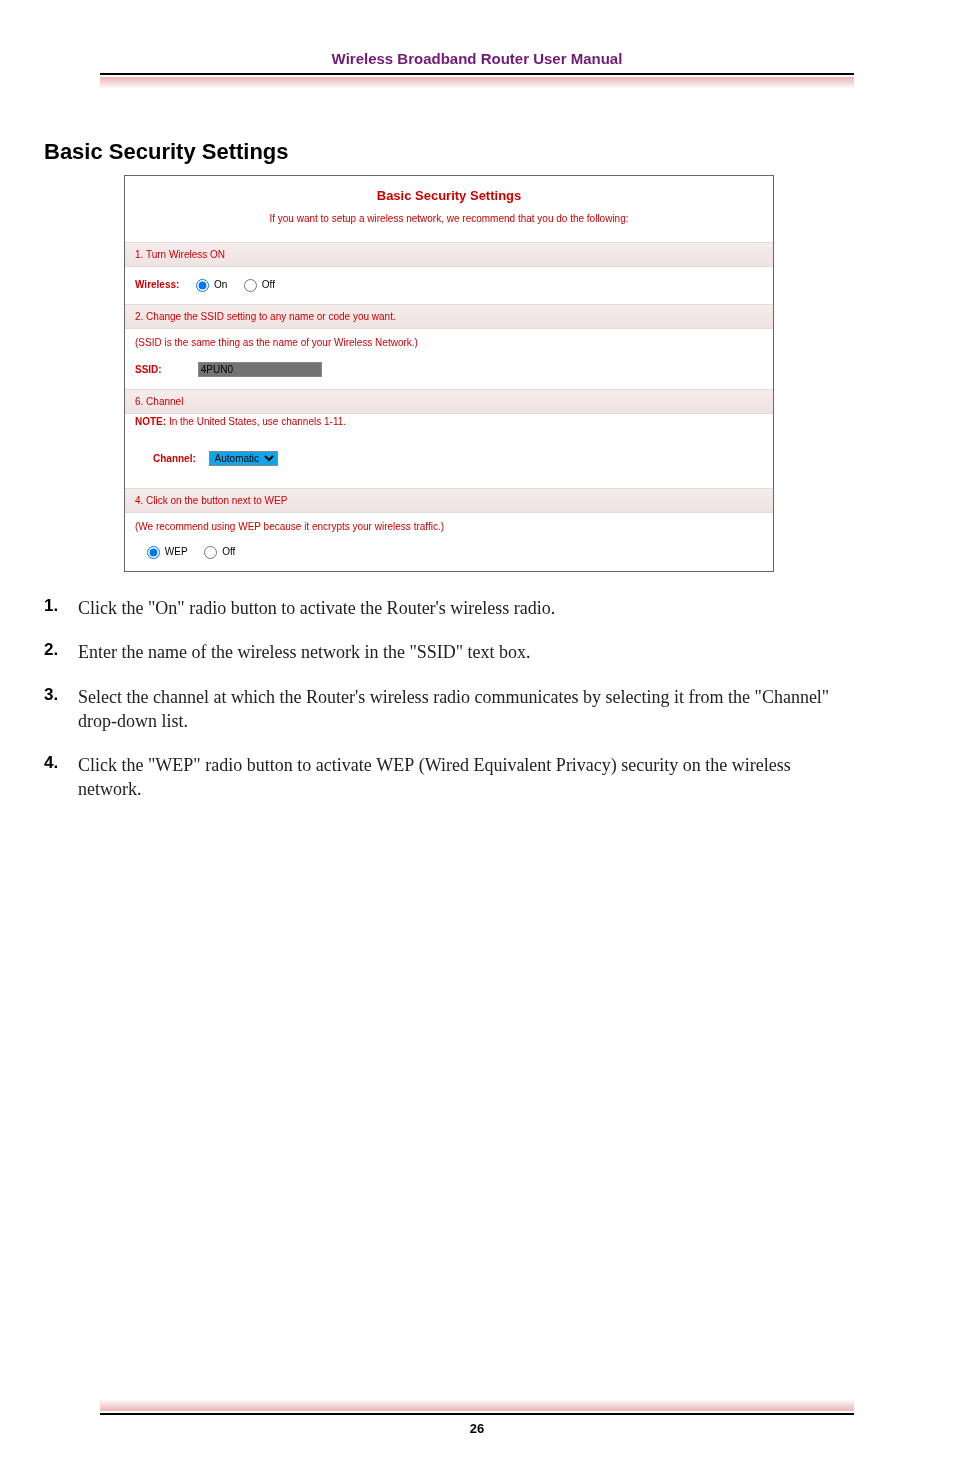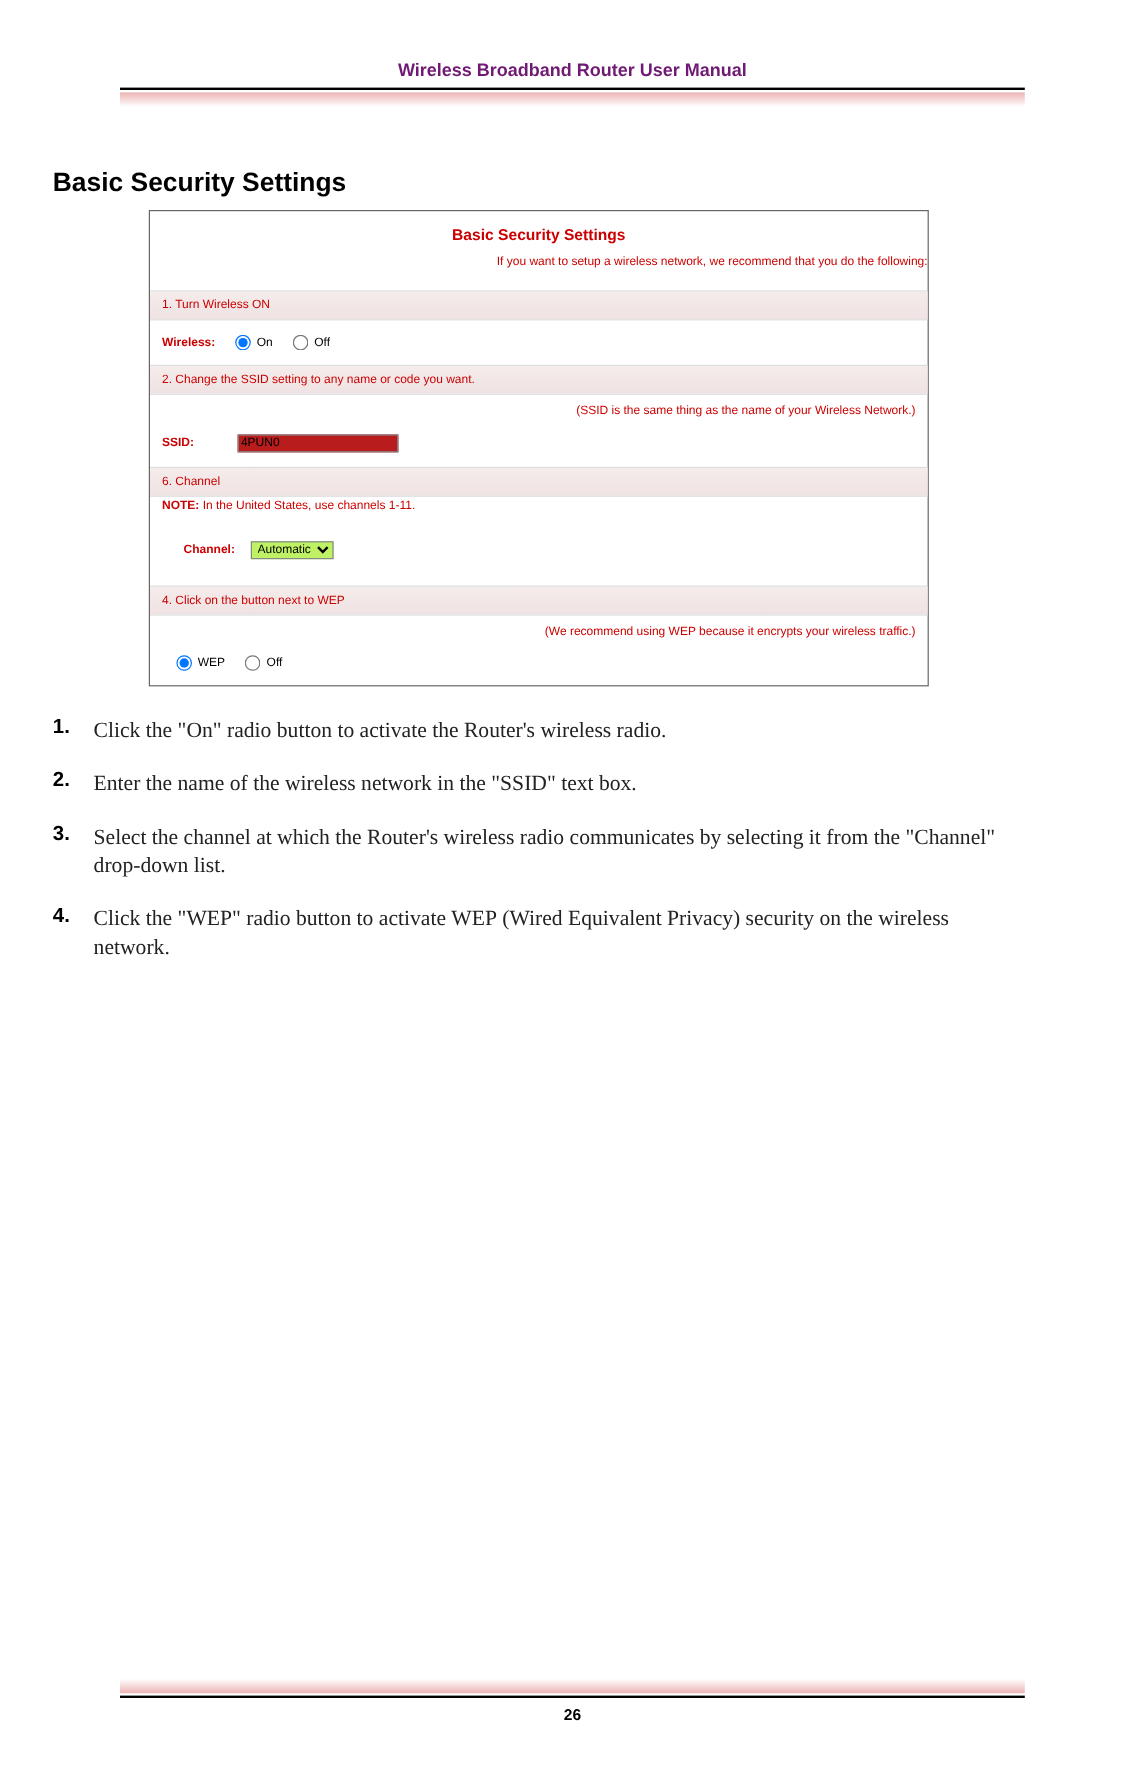--- a/index.html
+++ b/index.html
@@ -55,21 +55,21 @@
     color: #c00;
   }
   .ss-title {
     text-align: center;
     font-weight: bold;
     font-size: 13px;
     color: #c00;
     padding: 12px 0 6px 0;
   }
   .ss-subtext {
-    text-align: right;
+    text-align: center;
     font-size: 10px;
     color: #c00;
     padding: 4px 0 18px 0;
   }
   .ss-section-header {
     background: linear-gradient(to bottom, #f5ecec, #efe2e2);
     font-weight: normal;
     font-size: 10px;
     color: #c00;
     padding: 6px 10px;
@@ -78,52 +78,51 @@
   }
   .ss-row {
     font-size: 10px;
     padding: 12px 10px;
     color: #c00;
   }
   .ss-row-tight {
     font-size: 10px;
     padding: 8px 10px 2px 10px;
     color: #c00;
-    text-align: right;
   }
   .ss-note {
     font-size: 10px;
     padding: 2px 10px 12px 10px;
     color: #c00;
   }
   .ss-label {
     font-weight: bold;
     display: inline-block;
     margin-right: 10px;
   }
   .ss-label-narrow {
     font-weight: bold;
     display: inline-block;
     width: 60px;
   }
   .ss-input {
     font-family: Verdana, Geneva, sans-serif;
     font-size: 10px;
     padding: 1px 2px;
-    width: 134px;
+    width: 124px;
     border: 1px solid #888;
-    background: #b91c1c;
+    background: #737373;
     color: #000;
   }
   .ss-select {
     font-family: Verdana, Geneva, sans-serif;
     font-size: 10px;
     padding: 0 1px;
     border: 1px solid #888;
-    background: #bef264;
+    background: #0ea5e9;
     color: #000;
   }
   .ss-radio {
     vertical-align: middle;
     margin: 0 2px 0 8px;
   }
   .ss-radio:first-of-type { margin-left: 4px; }
   .ss-radio-label { font-size: 10px; color: #000; margin-right: 6px; }
   .ol {
     list-style: none;

